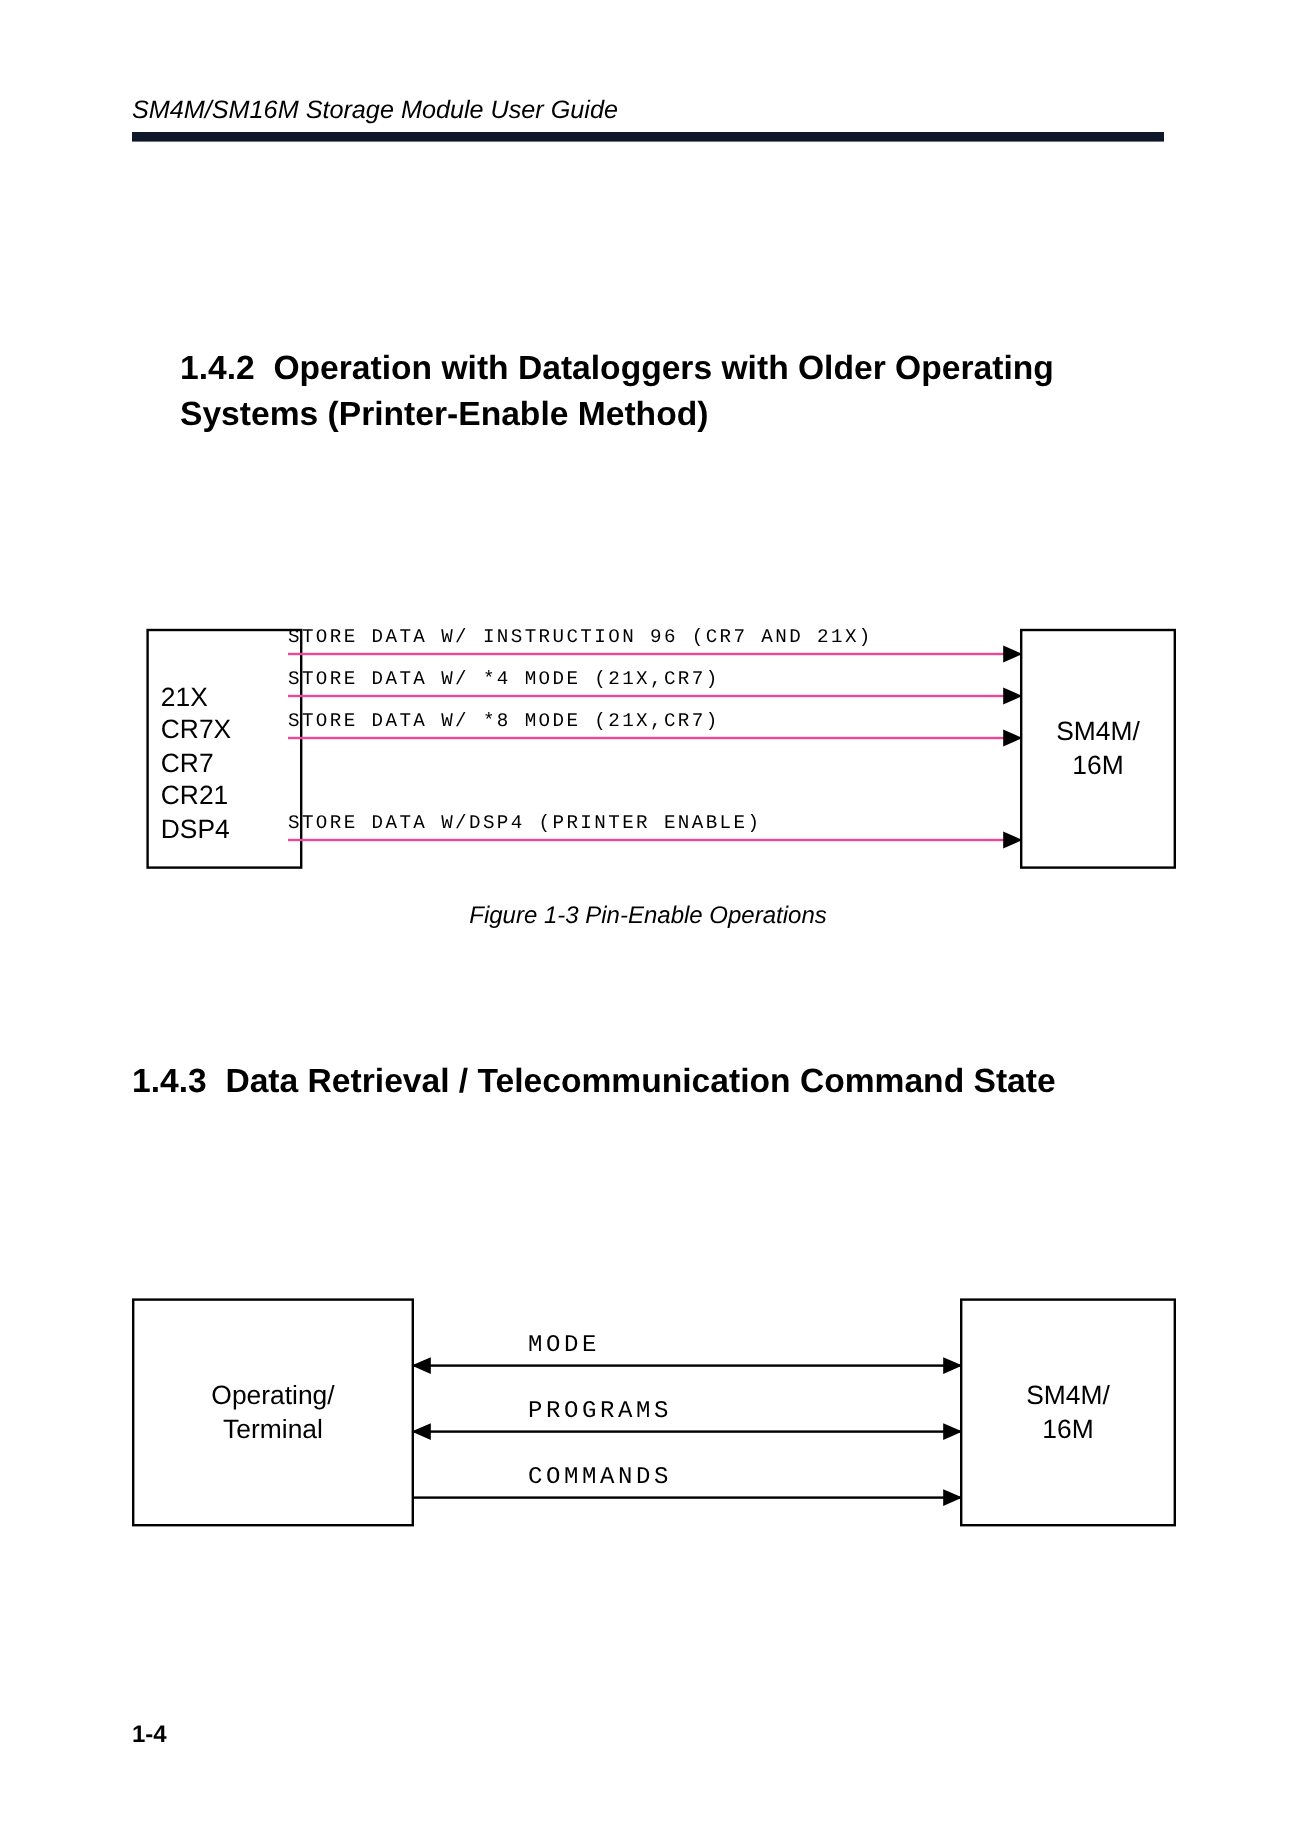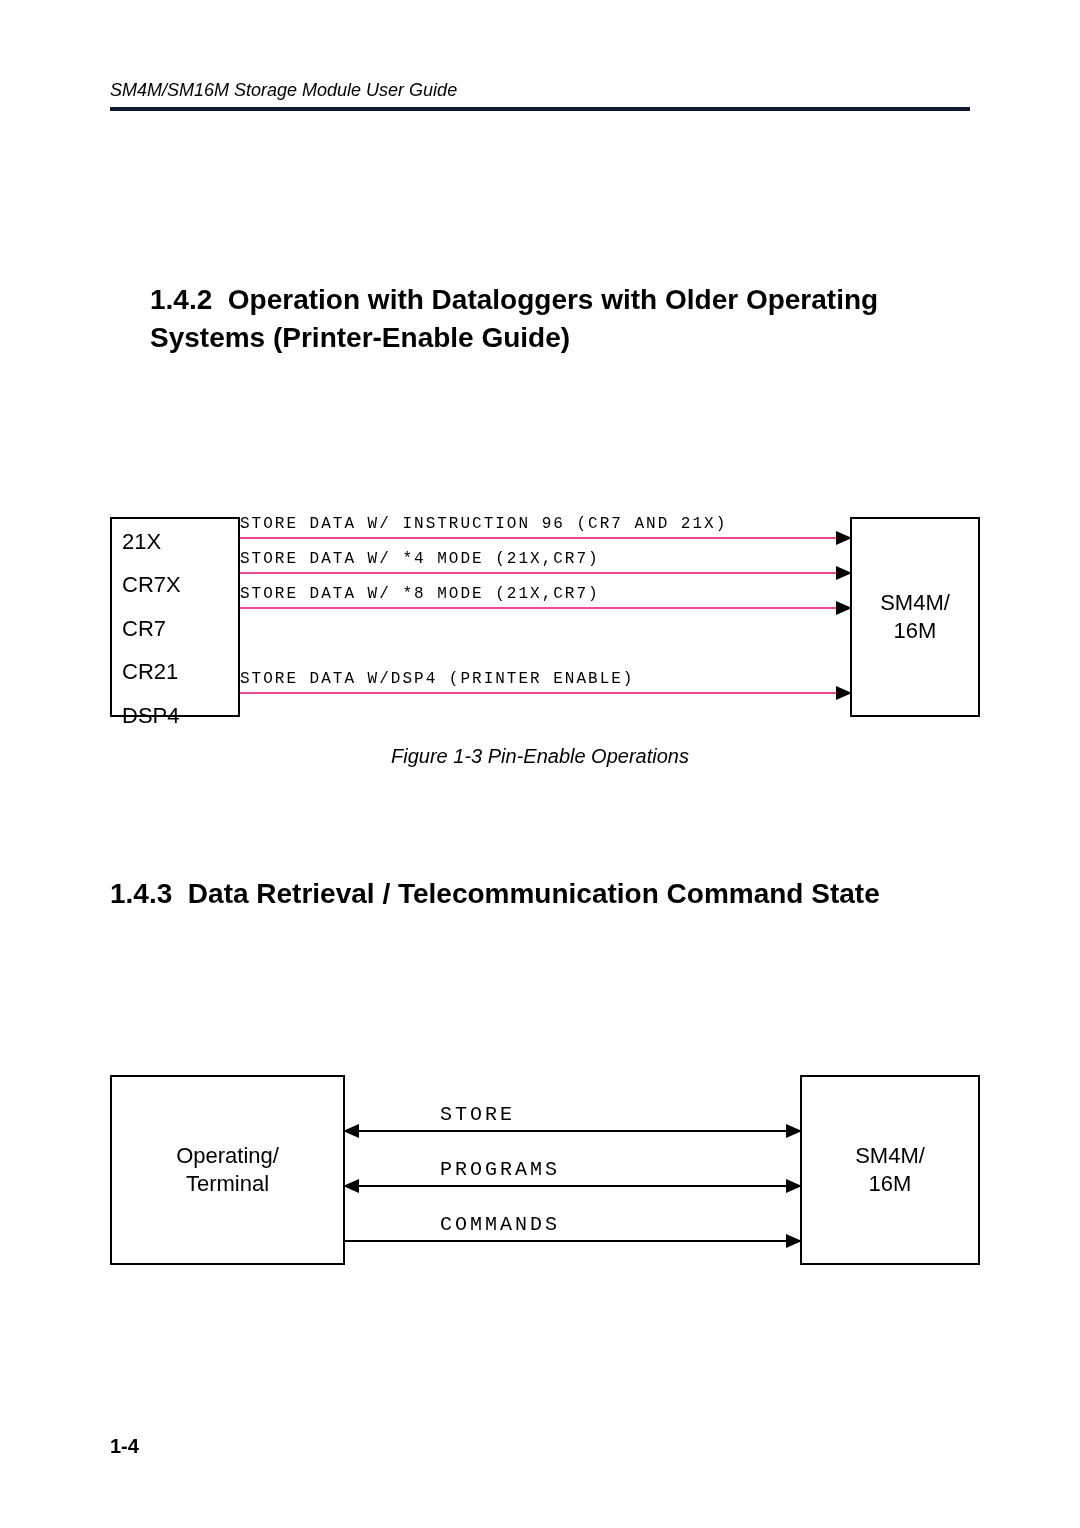--- a/index.html
+++ b/index.html
@@ -6,23 +6,23 @@
   .page{
     width:1080px;height:1528px;
     box-sizing:border-box;
     padding:80px 110px 60px 110px;
     font-family:Arial,Helvetica,sans-serif;
     color:#000;
     position:relative;
   }
   .rh{
     font-style:italic;
-    font-size:18px;
+    font-size:21px;
     padding-bottom:6px;
-    border-bottom:4px solid #0f172a;
+    border-bottom:8px solid #0f172a;
     margin-bottom:170px;
   }
   .h2{
     font-family:Arial,Helvetica,sans-serif;
     font-weight:bold;
     font-size:28px;
     margin:0 0 160px 40px;
     line-height:1.35;
     max-width:760px;
   }
@@ -45,21 +45,21 @@
     display:flex;
     flex-direction:column;
     justify-content:center;
     align-items:flex-start;
     font-size:22px;
     font-family:Arial,Helvetica,sans-serif;
     padding:6px 10px;
     line-height:1.25;
     background:#fff;
   }
-  .fig1 .lbox{left:0;top:0;width:130px;height:200px;padding-top:30px;gap:16px;}
+  .fig1 .lbox{left:12px;top:0;width:130px;height:200px;padding-top:30px;}
   .fig1 .rbox{right:-10px;top:0;width:130px;height:200px;align-items:center;justify-content:center;}
   .fig1 .arrow-row{
     position:absolute;left:130px;right:120px;height:2px;background:#ec4899;
   }
   .fig1 .arrow-row .label{
     position:absolute;left:0;bottom:6px;
     font-family:"Courier New",monospace;
     font-size:16px;letter-spacing:2px;
     white-space:nowrap;
   }
@@ -104,21 +104,21 @@
   }
 </style>
 </head>
 <body>
 
 <div class="page">
 
   <div class="rh">SM4M/SM16M Storage Module User Guide</div>
 
   <div class="h2">
-    <span>1.4.2</span>&nbsp;&nbsp;<span>Operation with Dataloggers with Older Operating Systems (Printer-Enable Guide)</span>
+    <span>1.4.2</span>&nbsp;&nbsp;<span>Operation with Dataloggers with Older Operating Systems (Printer-Enable Method)</span>
   </div>
 
   <div class="fig fig1">
     <div class="box lbox">
       <div>21X</div>
       <div>CR7X</div>
       <div>CR7</div>
       <div>CR21</div>
       <div>DSP4</div>
     </div>
@@ -154,21 +154,21 @@
     <div class="box lbox">
       <div style="white-space:pre;text-align:center">Operating/
 Terminal</div>
     </div>
     <div class="box rbox">
       <div style="white-space:pre;text-align:center">SM4M/
 16M</div>
     </div>
 
     <div class="bar" style="top:55px">
-      <span class="label">STORE</span>
+      <span class="label">MODE</span>
       <span class="hl"></span>
       <span class="hr"></span>
     </div>
     <div class="bar" style="top:110px">
       <span class="label">PROGRAMS</span>
       <span class="hl"></span>
       <span class="hr"></span>
     </div>
     <div class="bar" style="top:165px">
       <span class="label">COMMANDS</span>

